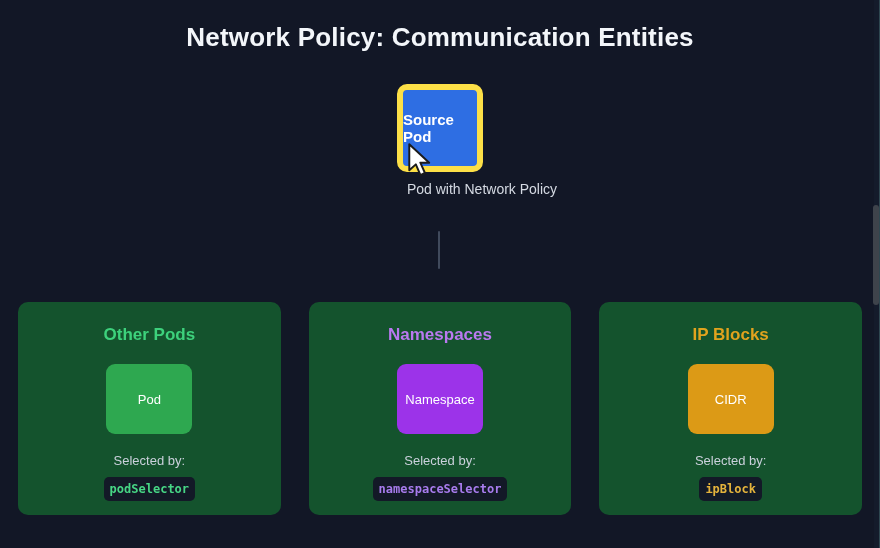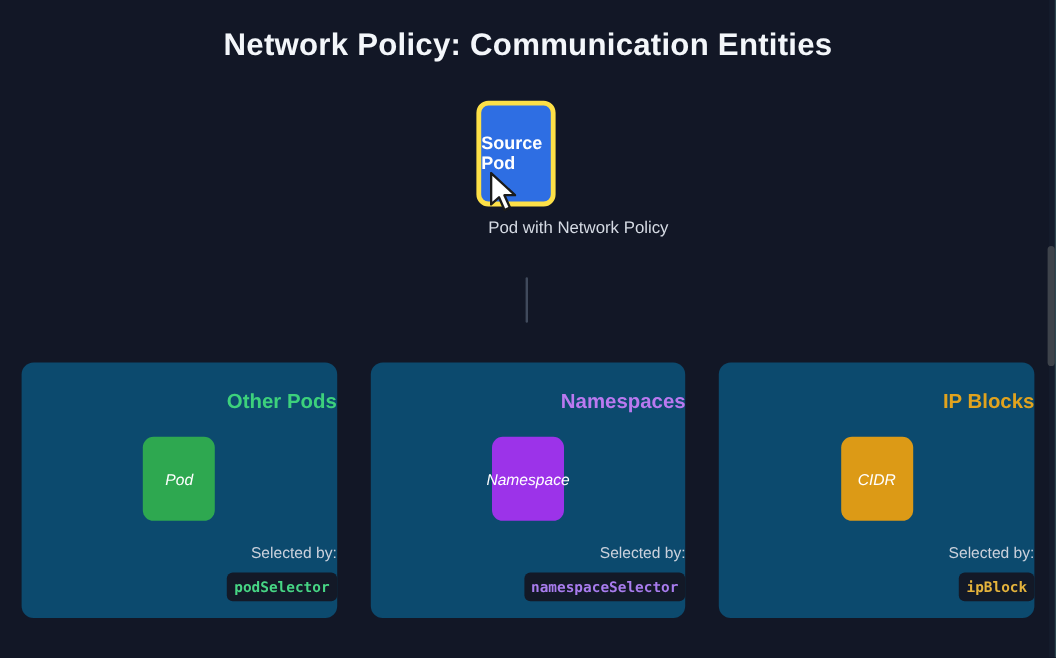--- a/index.html
+++ b/index.html
@@ -7,51 +7,51 @@
     width:880px;height:548px;overflow:hidden;position:relative;
     font-family:"Liberation Sans",sans-serif;
     background:#121726;
   }
   .page-title{
     position:absolute;top:22px;left:0;width:100%;
     text-align:center;font-size:26px;font-weight:bold;color:#f3f6fa;
     letter-spacing:.2px;
   }
   .source-node{
-    position:absolute;left:397px;top:84px;width:66px;height:88px;
-    background:#2e6ee3;border:4px solid #fde047;border-radius:10px;
+    position:absolute;left:397px;top:84px;width:86px;height:88px;
+    background:#2e6ee3;border:6px solid #fde047;border-radius:10px;
     display:flex;align-items:center;justify-content:center;
     box-sizing:border-box;
   }
   .source-node .node-label{
     color:#ffffff;font-size:15px;font-weight:bold;
   }
   .cursor{position:absolute;left:404px;top:143px;width:30px;height:34px;pointer-events:none;}
   .source-caption{
     position:absolute;top:181px;left:0;width:100%;
     text-align:center;font-size:14px;color:#d5dae3;margin-left:42px;
   }
   .connector{
     position:absolute;left:438px;top:231px;width:2px;height:38px;
     background:#404a5c;border-radius:1px;
   }
   .cards-row{
     position:absolute;top:302px;left:18px;right:18px;
     display:flex;gap:28px;
   }
   .card{
-    flex:1;height:213px;background:#0c4a6e;border-radius:10px;
-    text-align:right;box-sizing:border-box;
+    flex:1;height:213px;background:#14532d;border-radius:10px;
+    text-align:center;box-sizing:border-box;
   }
   .card-heading{
     margin-top:23px;font-size:17px;font-weight:bold;
   }
   .entity-node{
-    width:60px;height:70px;margin:19px auto 0 auto;border-radius:9px;
-    display:flex;align-items:center;justify-content:center;font-style:italic;
+    width:86px;height:70px;margin:19px auto 0 auto;border-radius:9px;
+    display:flex;align-items:center;justify-content:center;
   }
   .entity-node .node-label{
     color:#ffffff;font-size:13px;white-space:nowrap;
   }
   .selected-by{
     margin-top:19px;font-size:13px;color:#cbd1dc;
   }
   .selector-badge{
     display:inline-block;margin-top:9px;
     background:#131927;border-radius:5px;

